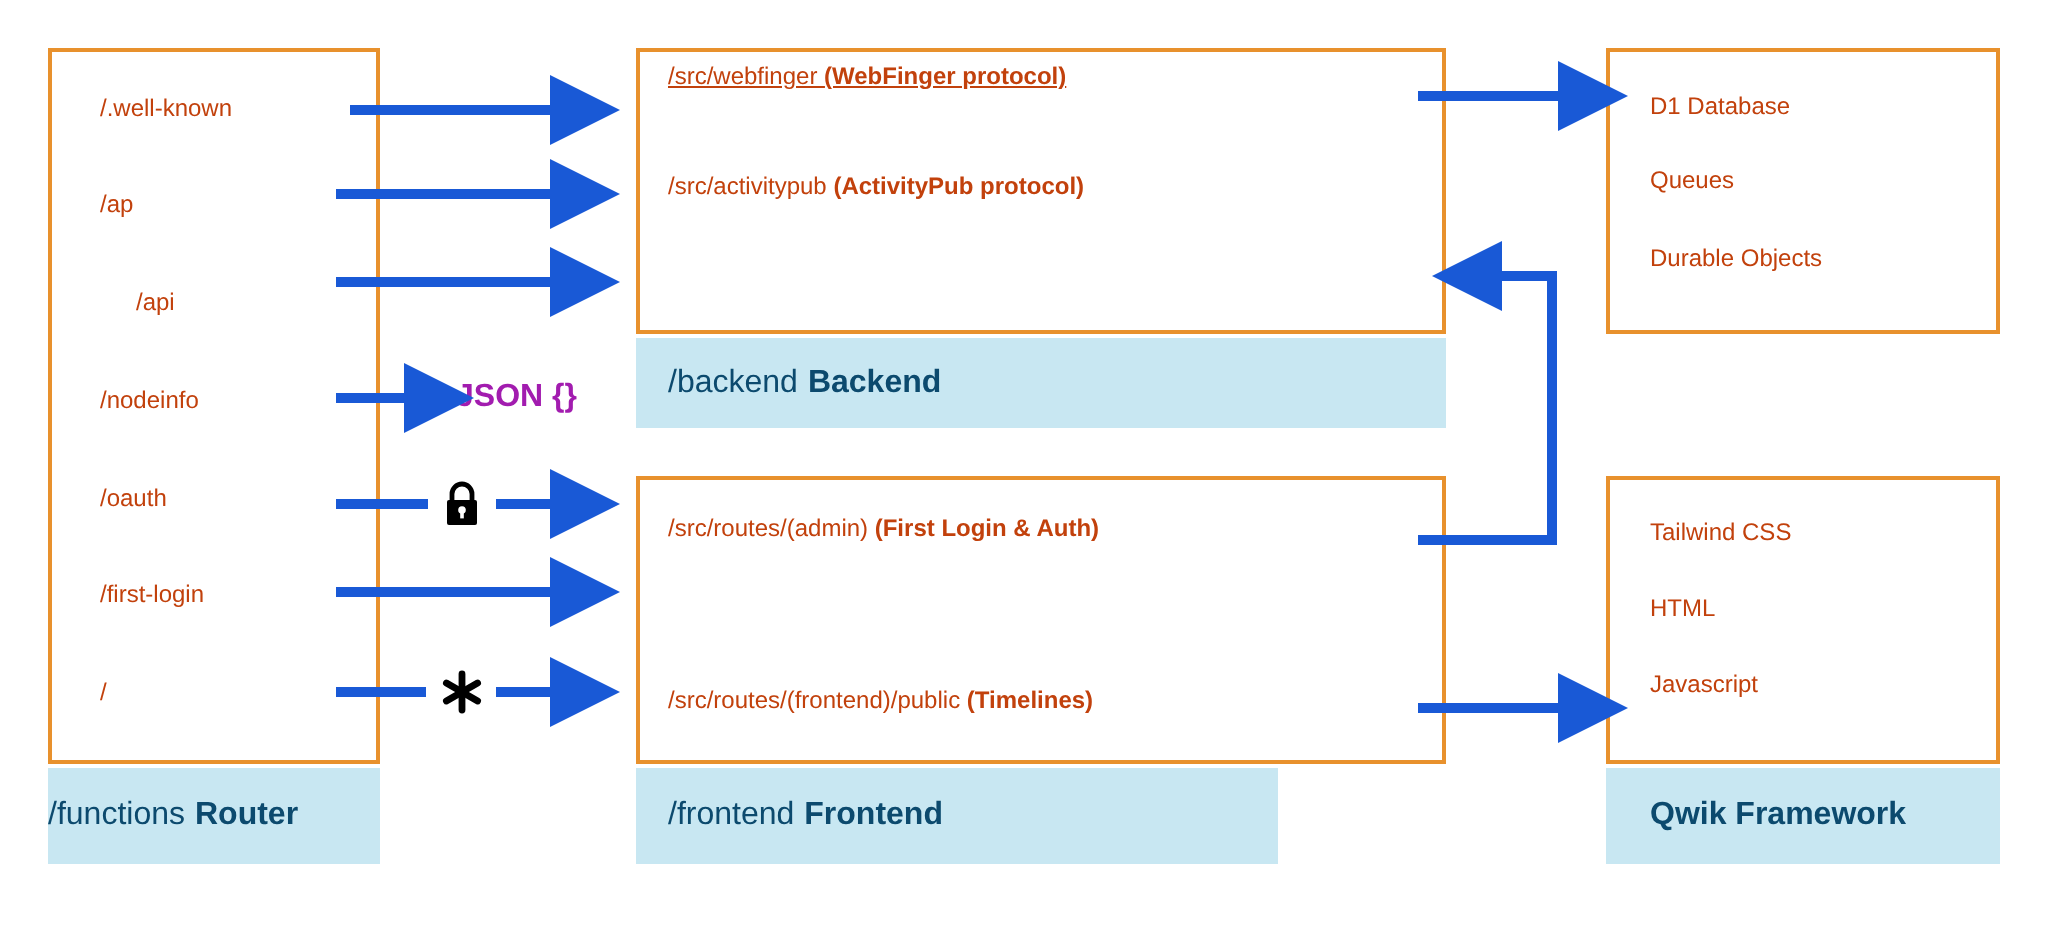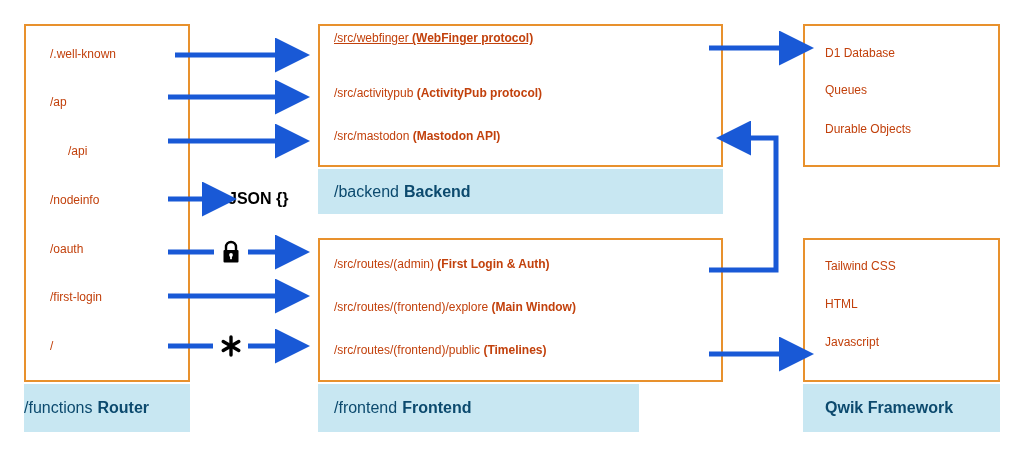--- a/index.html
+++ b/index.html
@@ -50,21 +50,21 @@
     font-size: 12px;
     white-space: nowrap;
     line-height: 1;
   }
   .row .lead { font-weight: 400; }
   .row .strong { font-weight: bold; }
   .plain {
     position: absolute;
     font-size: 16px;
     font-weight: bold;
-    color: #000000;
+    color: #a21caf;
     white-space: nowrap;
     line-height: 1;
   }
   .glyph {
     position: absolute;
     line-height: 1;
     color: #000000;
   }
   svg.conn {
     position: absolute;
@@ -132,36 +132,30 @@
   </div>
 
   <div class="box" style="left:318px; top:24px; width:405px; height:143px;"></div>
 
   <div class="row" style="left:334px; top:32px;text-decoration:underline;">
     <span class="lead">/src/webfinger </span><span class="strong">(WebFinger protocol)</span>
   </div>
   <div class="row" style="left:334px; top:87px;">
     <span class="lead">/src/activitypub </span><span class="strong">(ActivityPub protocol)</span>
   </div>
-  <div class="row" style="left:334px; top:130px;">
-    <span class="lead">/src/mastodon </span><span class="strong">(Mastodon API)</span>
-  </div>
 
   <div class="band" style="left:318px; top:169px; width:405px; height:45px; padding-left:16px;">
     <span class="path">/backend</span>
     <span class="name" style="margin-left:5px;">Backend</span>
   </div>
 
   <div class="box" style="left:318px; top:238px; width:405px; height:144px;"></div>
 
   <div class="row" style="left:334px; top:258px;">
     <span class="lead">/src/routes/(admin) </span><span class="strong">(First Login &amp; Auth)</span>
-  </div>
-  <div class="row" style="left:334px; top:301px;">
-    <span class="lead">/src/routes/(frontend)/explore </span><span class="strong">(Main Window)</span>
   </div>
   <div class="row" style="left:334px; top:344px;">
     <span class="lead">/src/routes/(frontend)/public </span><span class="strong">(Timelines)</span>
   </div>
 
   <div class="band" style="left:318px; top:384px; width:321px; height:48px; padding-left:16px;">
     <span class="path">/frontend</span>
     <span class="name" style="margin-left:5px;">Frontend</span>
   </div>
 

